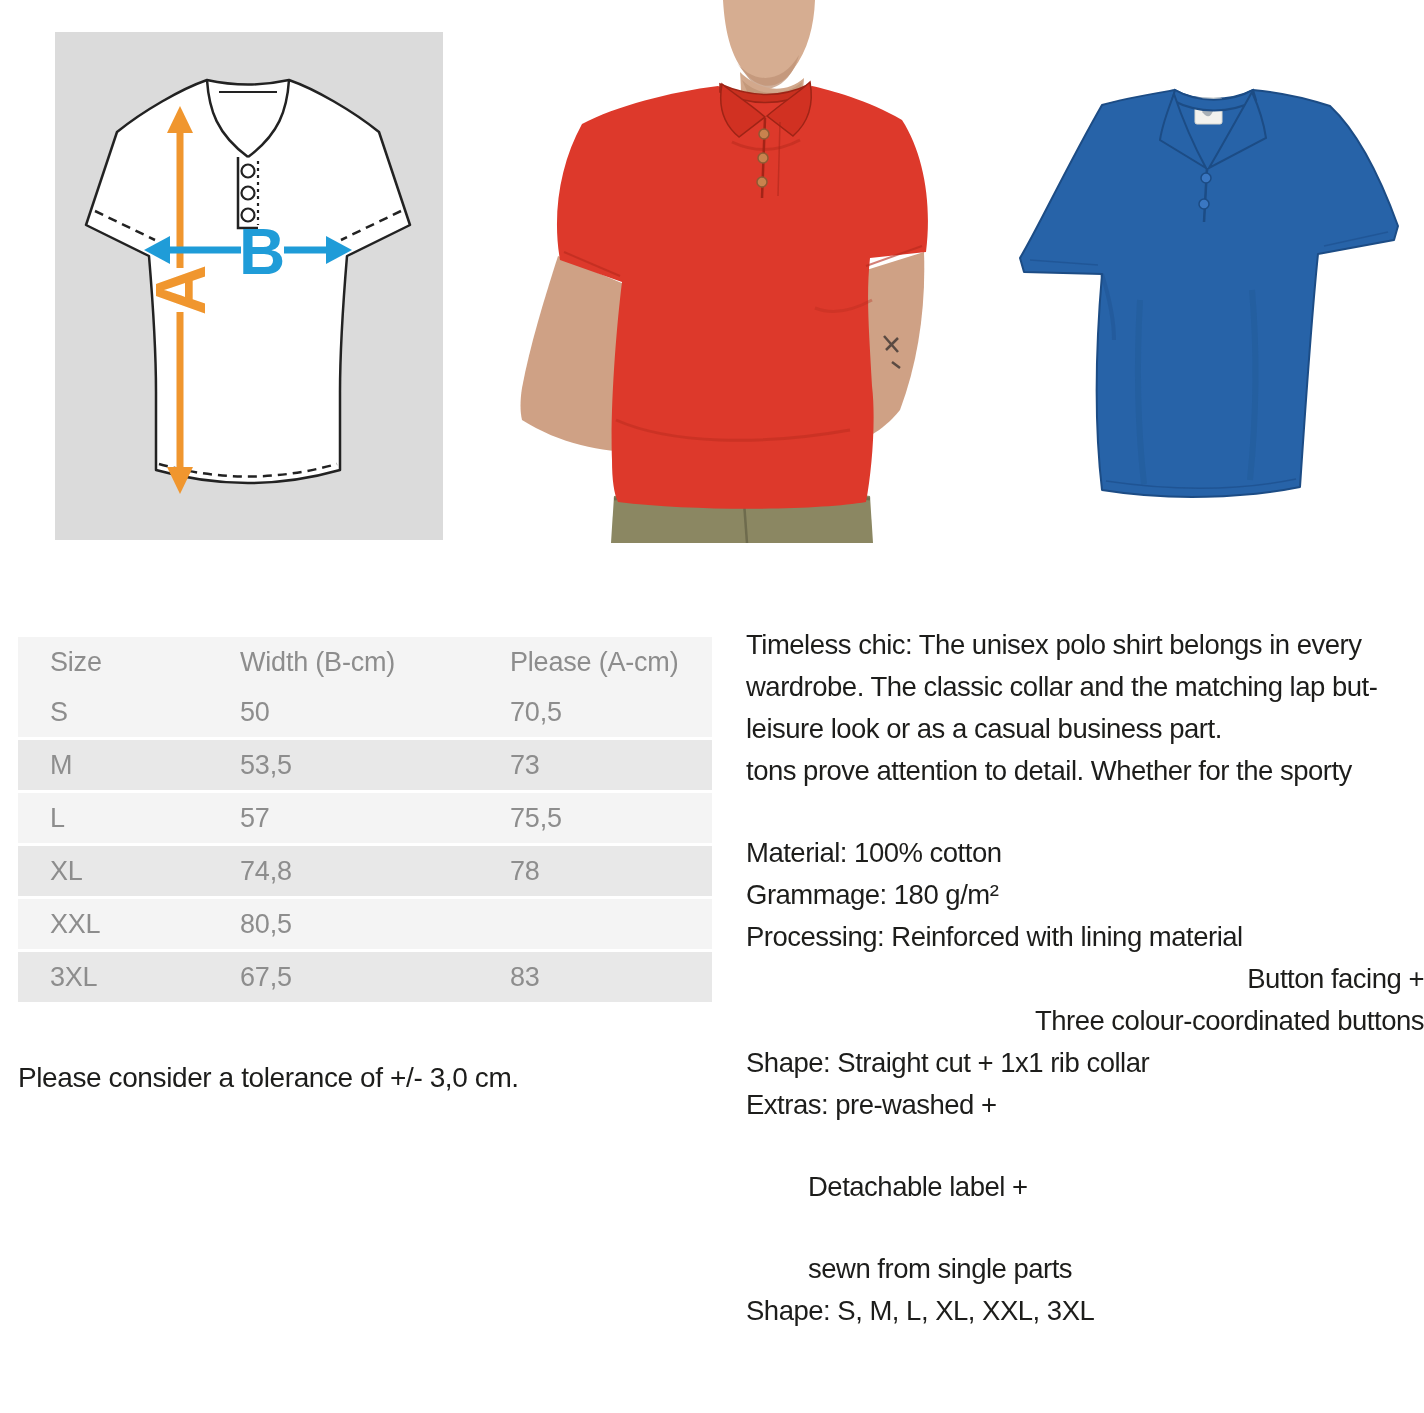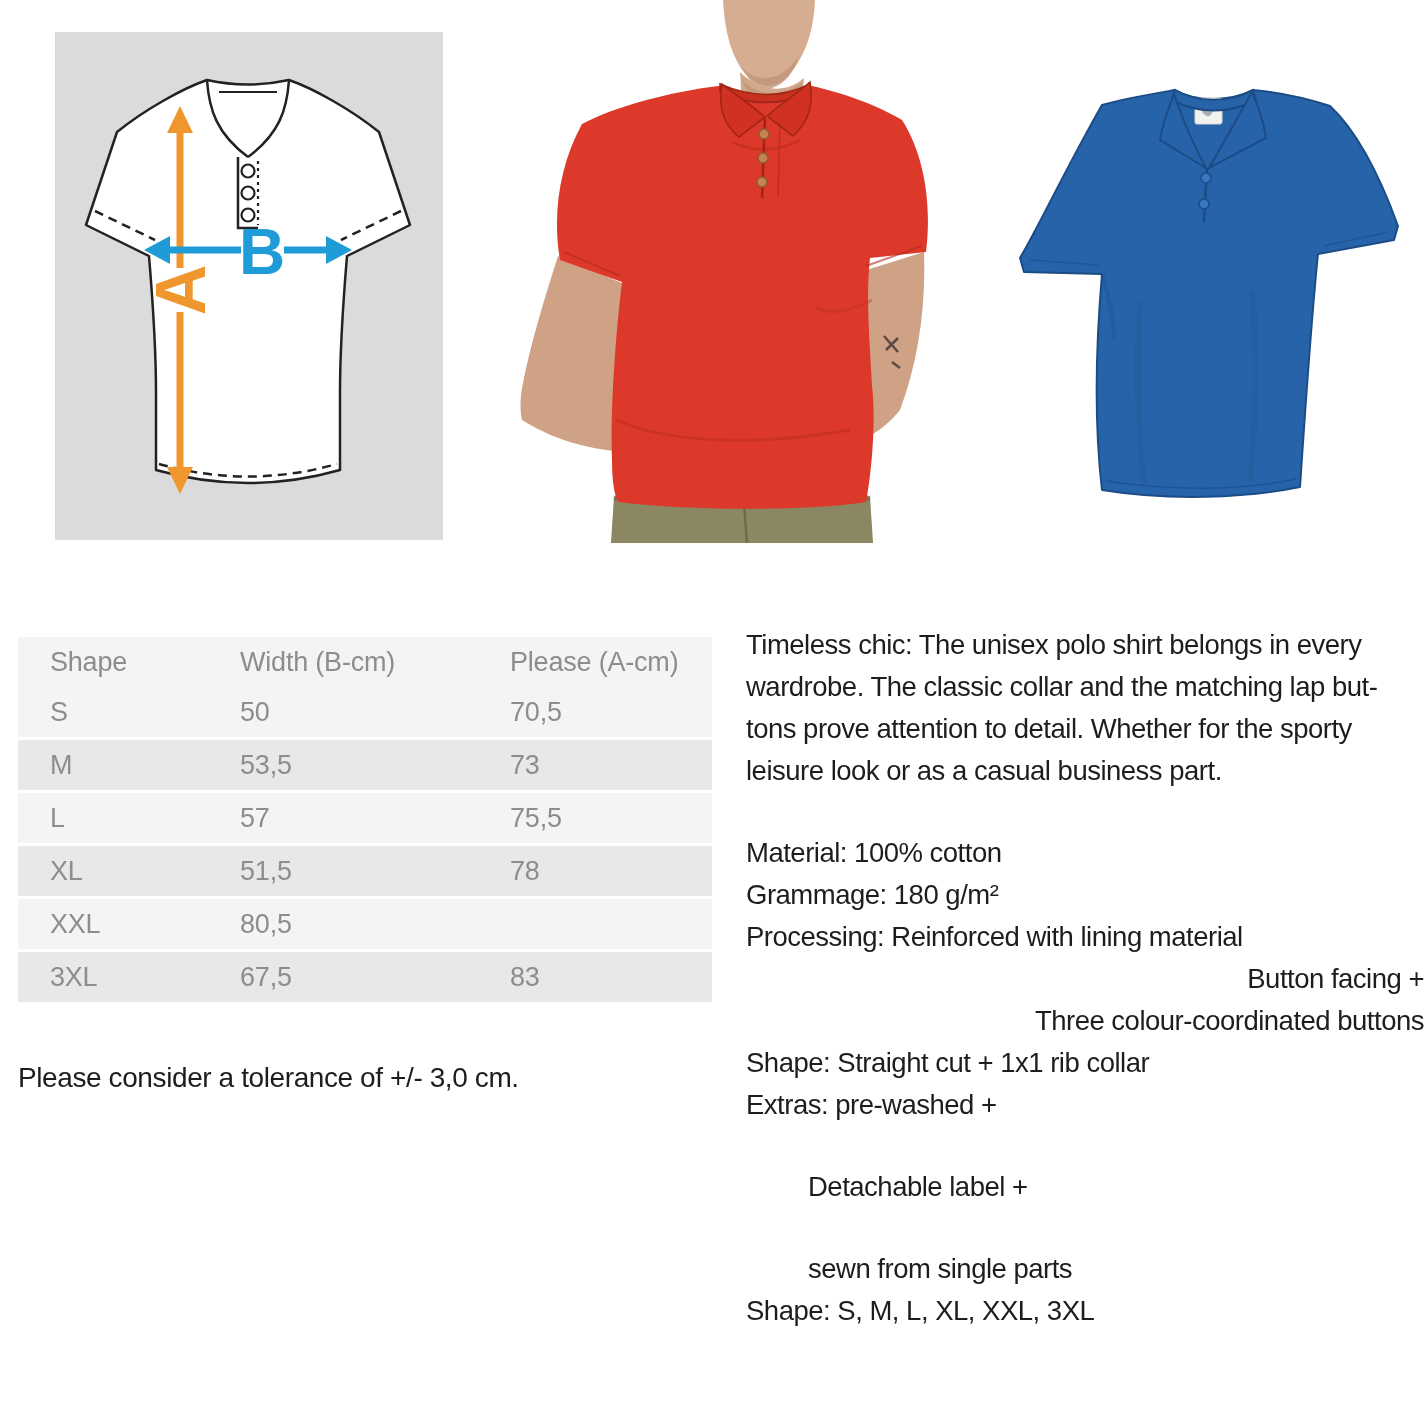--- a/index.html
+++ b/index.html
@@ -142,63 +142,63 @@
       <path d="M 262,32 C 270,50 274,64 276,78 L 219,108 C 233,84 248,57 262,32 Z" fill="#2763a8" stroke="#1c4c85" stroke-width="2"></path>
 
       <path d="M 217,108 L 214,162" stroke="#1c4c85" stroke-width="2.5" fill="none"></path>
       <circle cx="216" cy="118" r="5" fill="#3a77c2" stroke="#1c4c85" stroke-width="1.5"></circle>
       <circle cx="214" cy="144" r="5" fill="#3a77c2" stroke="#1c4c85" stroke-width="1.5"></circle>
     </svg>
   </div>
 
   <div class="size-table">
     <div class="thead">
-      <div class="c1">Shape</div>
+      <div class="c1">Size</div>
       <div class="c2">Width (B-cm)</div>
       <div class="c3">Please (A-cm)</div>
     </div>
     <div class="trow row-light">
       <div class="c1">S</div>
       <div class="c2">50</div>
       <div class="c3">70,5</div>
     </div>
     <div class="trow row-dark">
       <div class="c1">M</div>
       <div class="c2">53,5</div>
       <div class="c3">73</div>
     </div>
     <div class="trow row-light">
       <div class="c1">L</div>
       <div class="c2">57</div>
       <div class="c3">75,5</div>
     </div>
     <div class="trow row-dark">
       <div class="c1">XL</div>
-      <div class="c2">51,5</div>
+      <div class="c2">74,8</div>
       <div class="c3">78</div>
     </div>
     <div class="trow row-light">
       <div class="c1">XXL</div>
       <div class="c3">80,5</div>
     </div>
     <div class="trow row-dark">
       <div class="c1">3XL</div>
       <div class="c2">67,5</div>
       <div class="c3">83</div>
     </div>
   </div>
 
   <div class="tolerance">Please consider a tolerance of +/- 3,0 cm.</div>
 
   <div class="description">
     <div class="intro">
       <div class="line">Timeless chic: The unisex polo shirt belongs in every</div>
       <div class="line">wardrobe. The classic collar and the matching lap but-</div>
+      <div class="line">leisure look or as a casual business part.</div>
       <div class="line">tons prove attention to detail. Whether for the sporty</div>
-      <div class="line">leisure look or as a casual business part.</div>
     </div>
     <div class="specs">
       <div class="line">Material: 100% cotton</div>
       <div class="line">Grammage: 180 g/m²</div>
       <div class="line">Processing: Reinforced with lining material</div>
       <div class="line ind2">Button facing +</div>
       <div class="line ind2">Three colour-coordinated buttons</div>
       <div class="line">Shape: Straight cut + 1x1 rib collar</div>
       <div class="line">Extras: pre-washed +</div>
       <div class="line ind1">Detachable label +</div>

